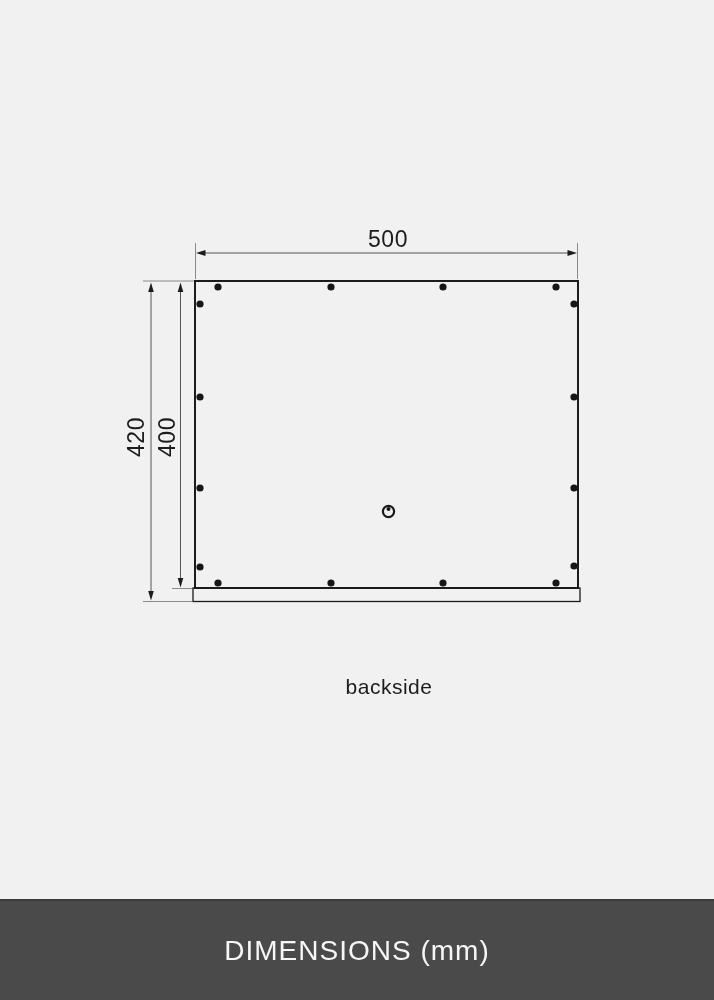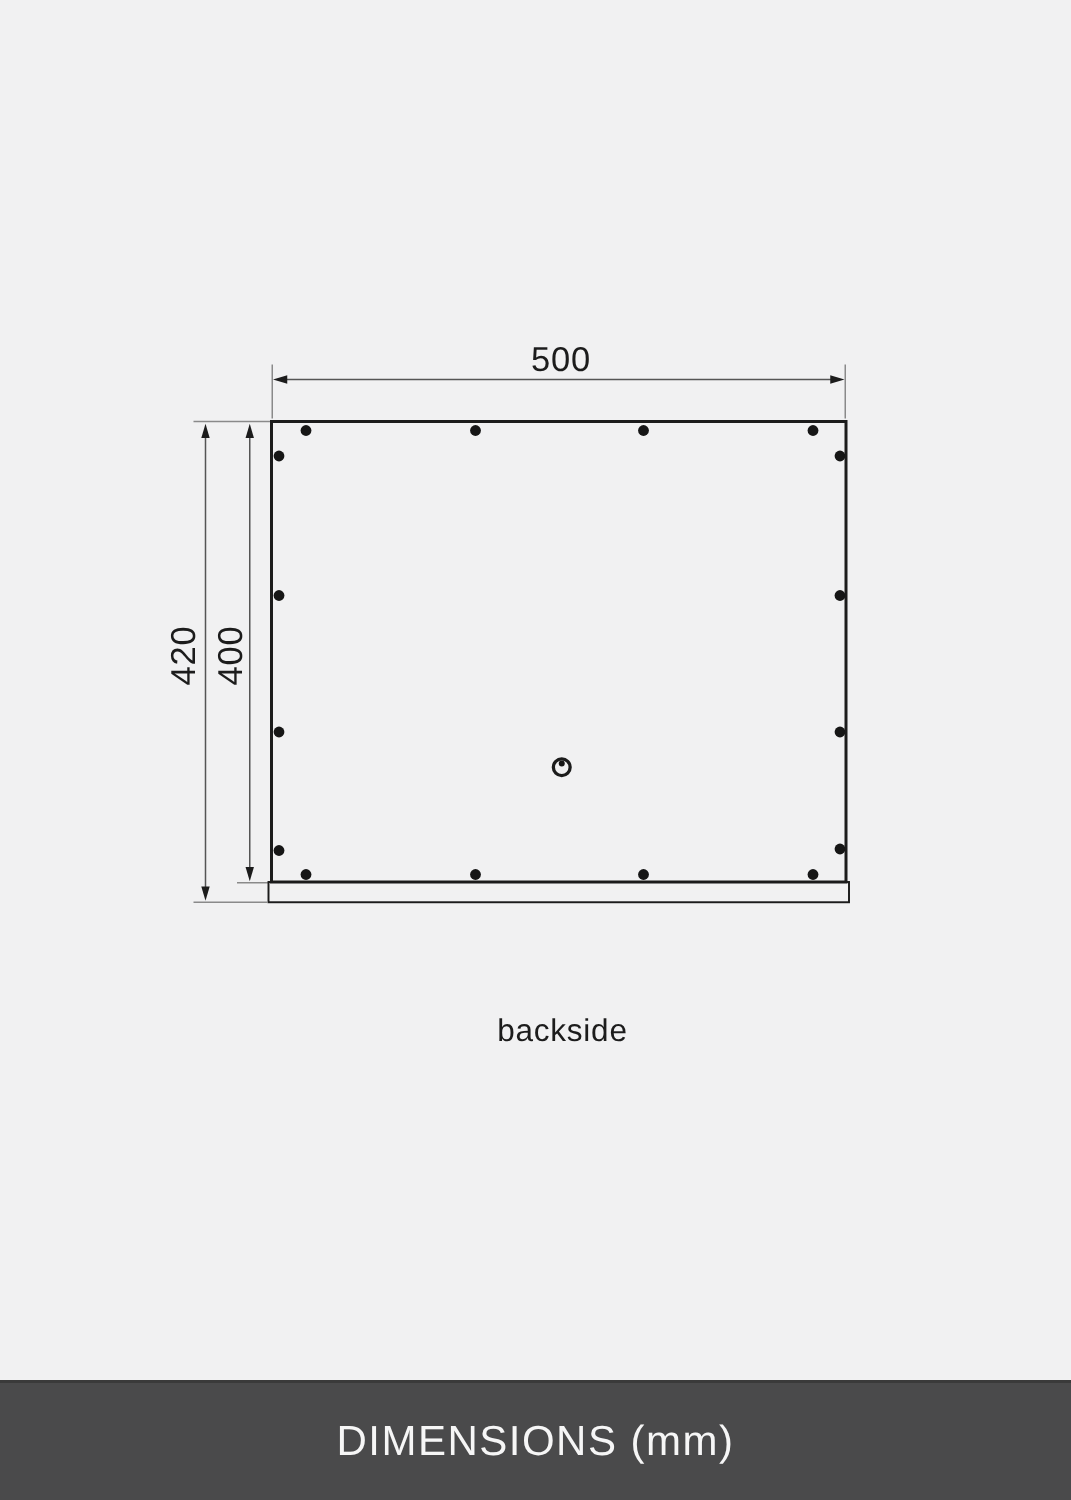--- a/index.html
+++ b/index.html
@@ -10,21 +10,21 @@
     position: relative;
     width: 714px;
     height: 1000px;
     background: #f1f1f2;
     overflow: hidden;
     font-family: "Liberation Sans", sans-serif;
   }
   .diagram-area {
     position: absolute;
     top: 0;
-    left: 0;
+    left: 14px;
     width: 593px;
     height: 899px;
   }
   svg text {
     font-family: "Liberation Sans", sans-serif;
     fill: #1c1c1c;
   }
   .dim-number {
     font-size: 23px;
     font-weight: 400;
@@ -55,21 +55,21 @@
   }
   .dot {
     fill: #161616;
     stroke: none;
   }
   .footer-bar {
     position: absolute;
     left: 0;
     bottom: 0;
     width: 714px;
-    height: 80px;
+    height: 101px;
     background: #4a4a4b;
     border-top: 2px solid #3a3a3a;
     box-sizing: border-box;
     display: flex;
     align-items: center;
     justify-content: center;
   }
   .footer-title {
     color: #f6f6f6;
     font-size: 28px;

